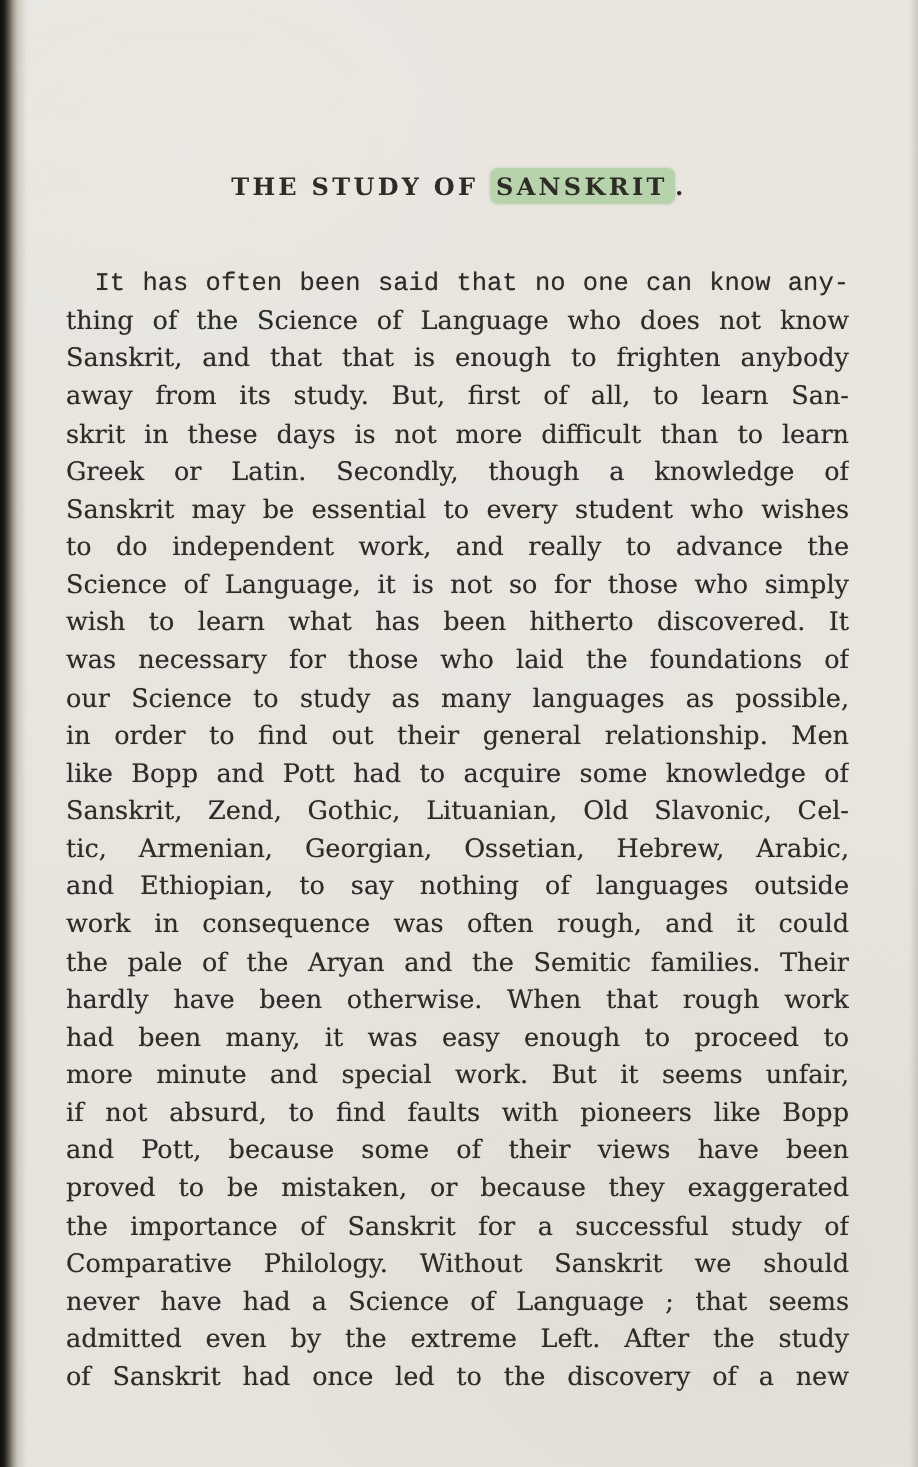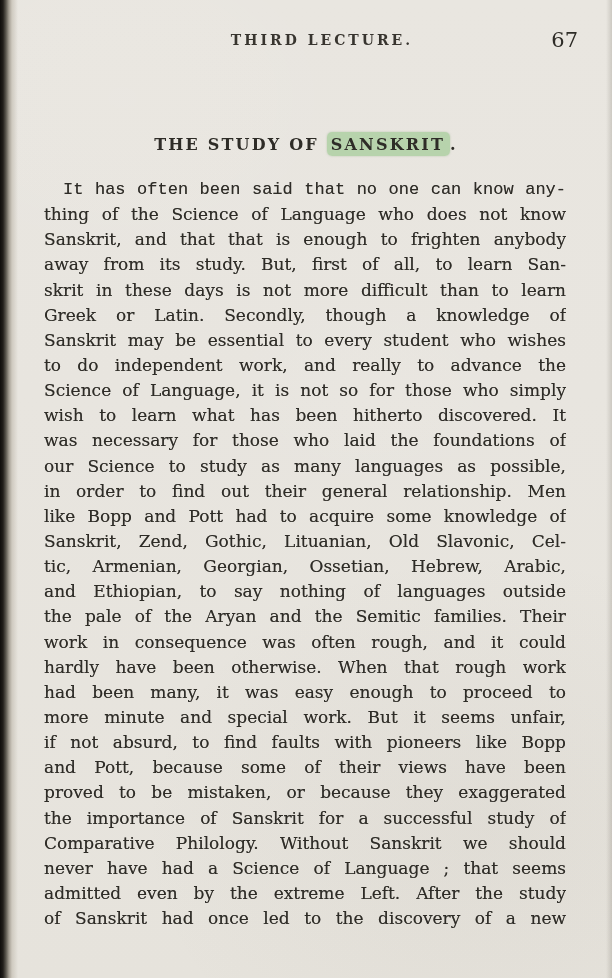--- a/index.html
+++ b/index.html
@@ -55,21 +55,21 @@
   }
   .page-number {
     position: absolute;
     right: 4px;
     top: -4px;
     font-size: 21px;
     color: #2e2c27;
   }
   .section-title {
     position: absolute;
-    top: 135px;
+    top: 115px;
     left: 0; right: 0;
     text-align: center;
     font-size: 16px;
     letter-spacing: 2.2px;
     font-weight: bold;
     color: #2e2c27;
     white-space: nowrap;
   }
   .hl {
     background: #b7d3ac;
@@ -98,24 +98,20 @@
     font-family: Liberation Mono, monospace;
   }
 </style>
 </head>
 <body>
 
 <div class="page">
   <div class="edge-left"></div>
   <div class="edge-right"></div>
 
-  <div class="running-header">
-    <div class="running-title">THIRD LECTURE.</div>
-    <div class="page-number">67</div>
-  </div>
 
   <div class="section-title"><span>THE STUDY OF </span><span class="hl">SANSKRIT</span><span>.</span></div>
 
   <div class="body-text">
       <div class="line indent">It has often been said that no one can know any-</div>
       <div class="line">thing of the Science of Language who does not know</div>
       <div class="line">Sanskrit, and that that is enough to frighten anybody</div>
       <div class="line">away from its study. But, first of all, to learn San-</div>
       <div class="line">skrit in these days is not more difficult than to learn</div>
       <div class="line">Greek or Latin. Secondly, though a knowledge of</div>
@@ -123,22 +119,22 @@
       <div class="line">to do independent work, and really to advance the</div>
       <div class="line">Science of Language, it is not so for those who simply</div>
       <div class="line">wish to learn what has been hitherto discovered. It</div>
       <div class="line">was necessary for those who laid the foundations of</div>
       <div class="line">our Science to study as many languages as possible,</div>
       <div class="line">in order to find out their general relationship. Men</div>
       <div class="line">like Bopp and Pott had to acquire some knowledge of</div>
       <div class="line">Sanskrit, Zend, Gothic, Lituanian, Old Slavonic, Cel-</div>
       <div class="line">tic, Armenian, Georgian, Ossetian, Hebrew, Arabic,</div>
       <div class="line">and Ethiopian, to say nothing of languages outside</div>
+      <div class="line">work in consequence was often rough, and it could</div>
       <div class="line">the pale of the Aryan and the Semitic families. Their</div>
-      <div class="line">work in consequence was often rough, and it could</div>
       <div class="line">hardly have been otherwise. When that rough work</div>
       <div class="line">had been many, it was easy enough to proceed to</div>
       <div class="line">more minute and special work. But it seems unfair,</div>
       <div class="line">if not absurd, to find faults with pioneers like Bopp</div>
       <div class="line">and Pott, because some of their views have been</div>
       <div class="line">proved to be mistaken, or because they exaggerated</div>
       <div class="line">the importance of Sanskrit for a successful study of</div>
       <div class="line">Comparative Philology. Without Sanskrit we should</div>
       <div class="line">never have had a Science of Language ; that seems</div>
       <div class="line">admitted even by the extreme Left. After the study</div>

